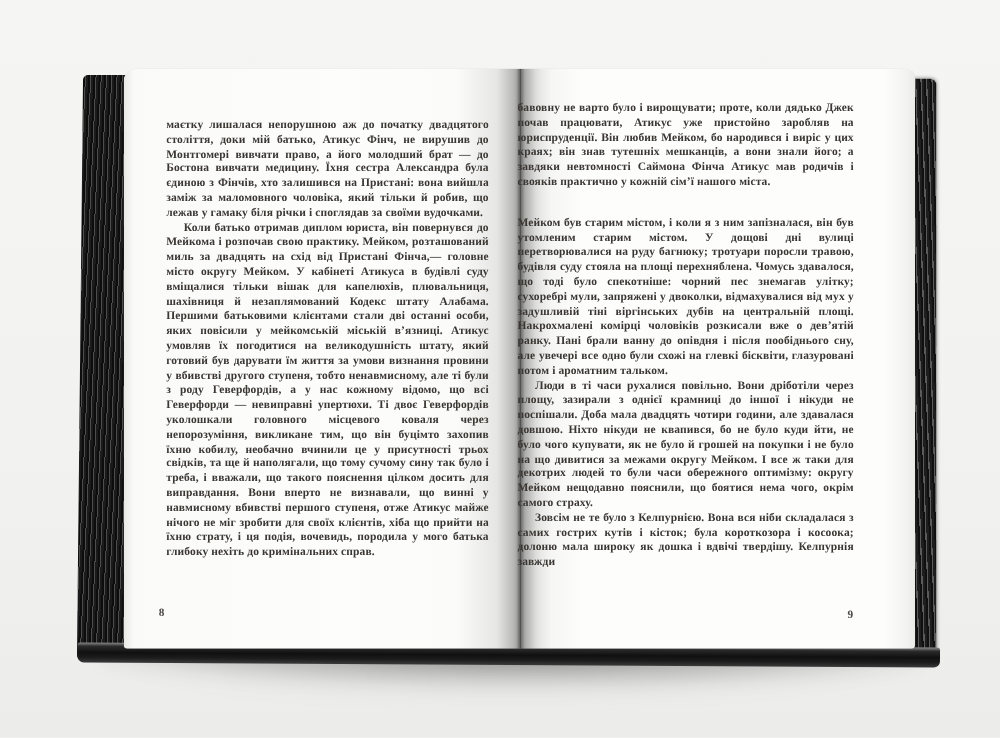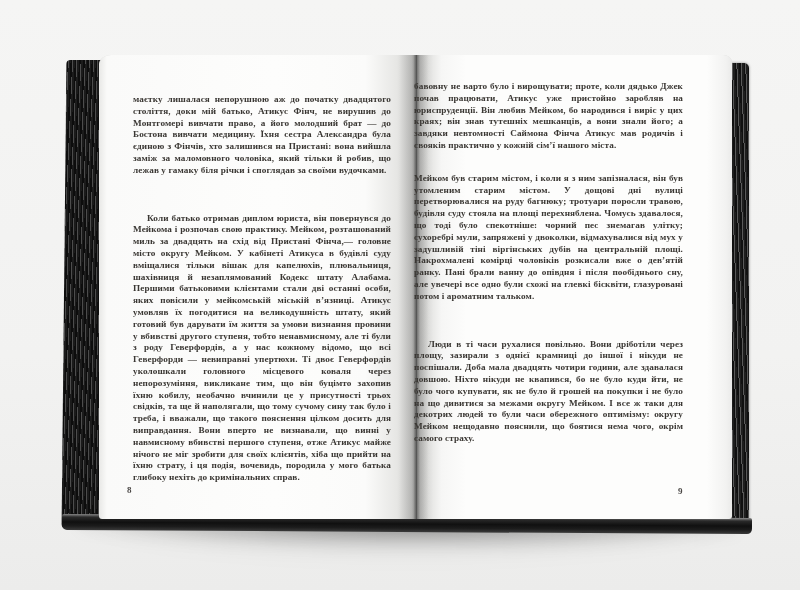--- a/index.html
+++ b/index.html
@@ -131,21 +131,21 @@
     font-size: 9.2px;
     line-height: 11.8px;
     letter-spacing: 0.1px;
     hyphens: auto;
     overflow: hidden;
   }
   .text-col p {
     margin: 0;
     padding: 0;
   }
-  .text-col p.indent { text-indent: 14px; margin-top: 36px; }
+  .text-col p.indent { text-indent: 14px; }
   .text-col p.section-gap { margin-top: 21px; }
   .col-left {
     left: 34px;
     top: 39px;
     width: 258px;
     height: 392px;
   }
   .col-right {
     left: 315px;
     top: 26px;
@@ -181,20 +181,21 @@
 
     <div class="text-col col-left" lang="uk">
       <p class="no-indent">маєтку лишалася непорушною аж до початку двадцятого століття, доки мій батько, Атикус Фінч, не вирушив до Монтгомері вивчати право, а його молодший брат — до Бостона вивчати медицину. Їхня сестра Александра була єдиною з Фінчів, хто залишився на Пристані: вона вийшла заміж за маломовного чоловіка, який тільки й робив, що лежав у гамаку біля річки і споглядав за своїми вудочками.</p>
       <p class="indent">Коли батько отримав диплом юриста, він повернувся до Мейкома і розпочав свою практику. Мейком, розташований миль за двадцять на схід від Пристані Фінча,— головне місто округу Мейком. У кабінеті Атикуса в будівлі суду вміщалися тільки вішак для капелюхів, плювальниця, шахівниця й незаплямований Кодекс штату Алабама. Першими батьковими клієнтами стали дві останні особи, яких повісили у мейкомській міській в’язниці. Атикус умовляв їх погодитися на великодушність штату, який готовий був дарувати їм життя за умови визнання провини у вбивстві другого ступеня, тобто ненавмисному, але ті були з роду Геверфордів, а у нас кожному відомо, що всі Геверфорди — невиправні упертюхи. Ті двоє Геверфордів уколошкали головного місцевого коваля через непорозуміння, викликане тим, що він буцімто захопив їхню кобилу, необачно вчинили це у присутності трьох свідків, та ще й наполягали, що тому сучому сину так було і треба, і вважали, що такого пояснення цілком досить для виправдання. Вони вперто не визнавали, що винні у навмисному вбивстві першого ступеня, отже Атикус майже нічого не міг зробити для своїх клієнтів, хіба що прийти на їхню страту, і ця подія, вочевидь, породила у мого батька глибоку нехіть до кримінальних справ.</p>
     </div>
 
     <div class="text-col col-right" lang="uk">
       <p class="no-indent">бавовну не варто було і вирощувати; проте, коли дядько Джек почав працювати, Атикус уже пристойно заробляв на юриспруденції. Він любив Мейком, бо народився і виріс у цих краях; він знав тутешніх мешканців, а вони знали його; а завдяки невтомності Саймона Фінча Атикус мав родичів і свояків практично у кожній сім’ї нашого міста.</p>
       <p class="no-indent section-gap">Мейком був старим містом, і коли я з ним запізналася, він був утомленим старим містом. У дощові дні вулиці перетворювалися на руду багнюку; тротуари поросли травою, будівля суду стояла на площі перехняблена. Чомусь здавалося, що тоді було спекотніше: чорний пес знемагав улітку; сухоребрі мули, запряжені у двоколки, відмахувалися від мух у задушливій тіні віргінських дубів на центральній площі. Накрохмалені комірці чоловіків розкисали вже о дев’ятій ранку. Пані брали ванну до опівдня і після пообіднього сну, але увечері все одно були схожі на глевкі бісквіти, глазуровані потом і ароматним тальком.</p>
       <p class="indent">Люди в ті часи рухалися повільно. Вони дріботіли через площу, зазирали з однієї крамниці до іншої і нікуди не поспішали. Доба мала двадцять чотири години, але здавалася довшою. Ніхто нікуди не квапився, бо не було куди йти, не було чого купувати, як не було й грошей на покупки і не було на що дивитися за межами округу Мейком. І все ж таки для декотрих людей то були часи обережного оптимізму: округу Мейком нещодавно пояснили, що боятися нема чого, окрім самого страху.</p>
+      <p class="indent">Зовсім не те було з Келпурнією. Вона вся ніби складалася з самих гострих кутів і кісток; була короткозора і косоока; долоню мала широку як дошка і вдвічі твердішу. Келпурнія завжди</p>
     </div>
 
     <div class="page-num num-left">8</div>
     <div class="page-num num-right">9</div>
 
   </div>
 
 </div>
 
 </body></html>

